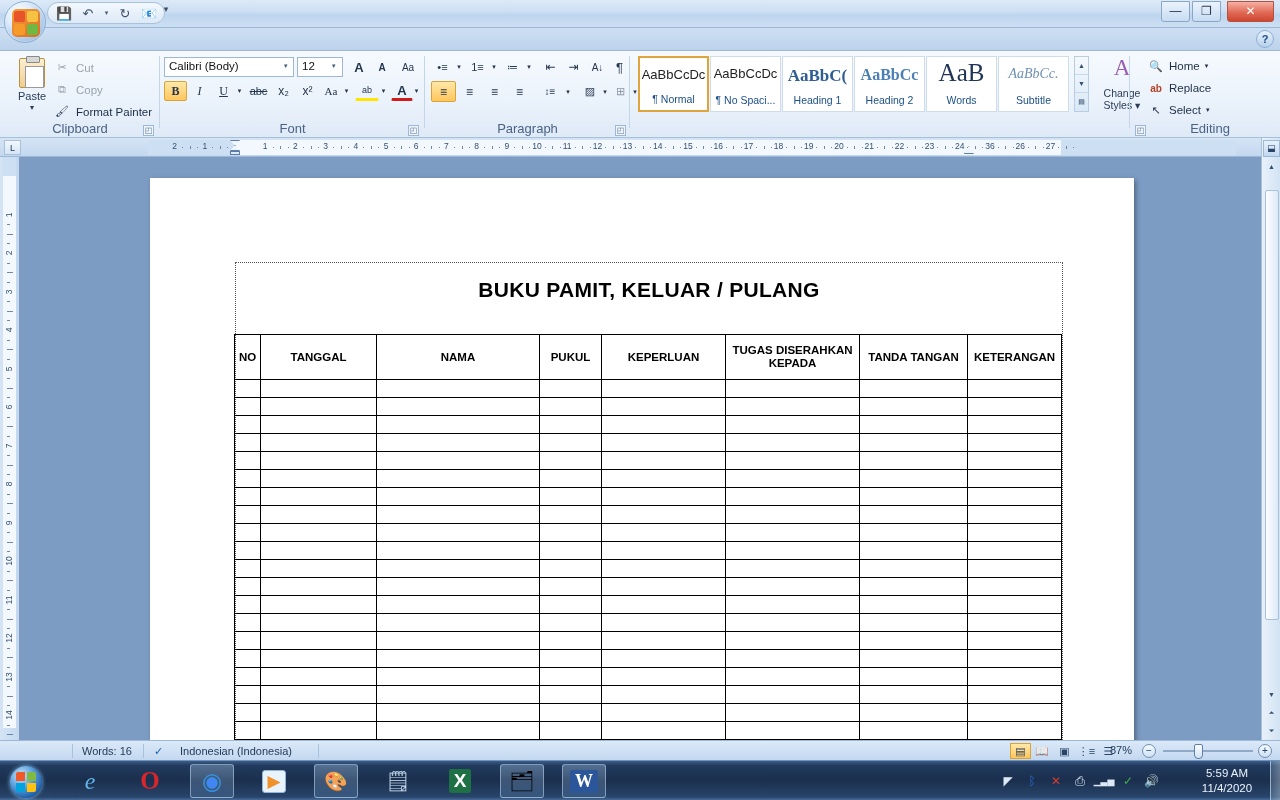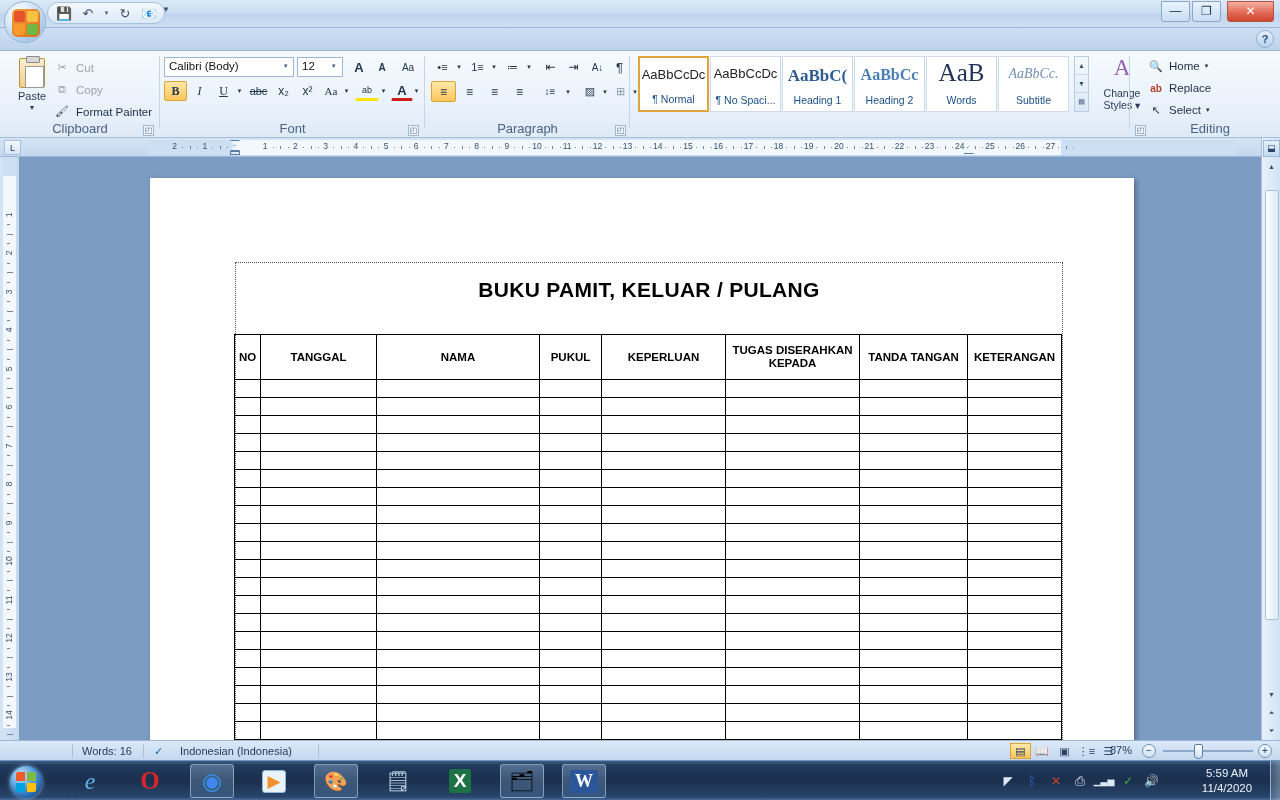--- a/index.html
+++ b/index.html
@@ -619,21 +619,21 @@
         <div class="rdot" style="left: 758.95px;"></div>
         <div class="rdot" style="left: 774.05px;"></div>
         <div class="rnum" style="left: 781.6px;">23</div>
         <div class="rtick" style="left: 796.7px;"></div>
         <div class="rdot" style="left: 789.15px;"></div>
         <div class="rdot" style="left: 804.25px;"></div>
         <div class="rnum" style="left: 811.8px;">24</div>
         <div class="rtick" style="left: 826.9px;"></div>
         <div class="rdot" style="left: 819.35px;"></div>
         <div class="rdot" style="left: 834.45px;"></div>
-        <div class="rnum" style="left: 842px;">25</div>
+        <div class="rnum" style="left: 842px;">36</div>
         <div class="rtick" style="left: 857.1px;"></div>
         <div class="rdot" style="left: 849.55px;"></div>
         <div class="rdot" style="left: 864.65px;"></div>
         <div class="rnum" style="left: 872.2px;">26</div>
         <div class="rtick" style="left: 887.3px;"></div>
         <div class="rdot" style="left: 879.75px;"></div>
         <div class="rdot" style="left: 894.85px;"></div>
         <div class="rnum" style="left: 902.4px;">27</div>
         <div class="rtick" style="left: 917.5px;"></div>
         <div class="rdot" style="left: 909.95px;"></div>

